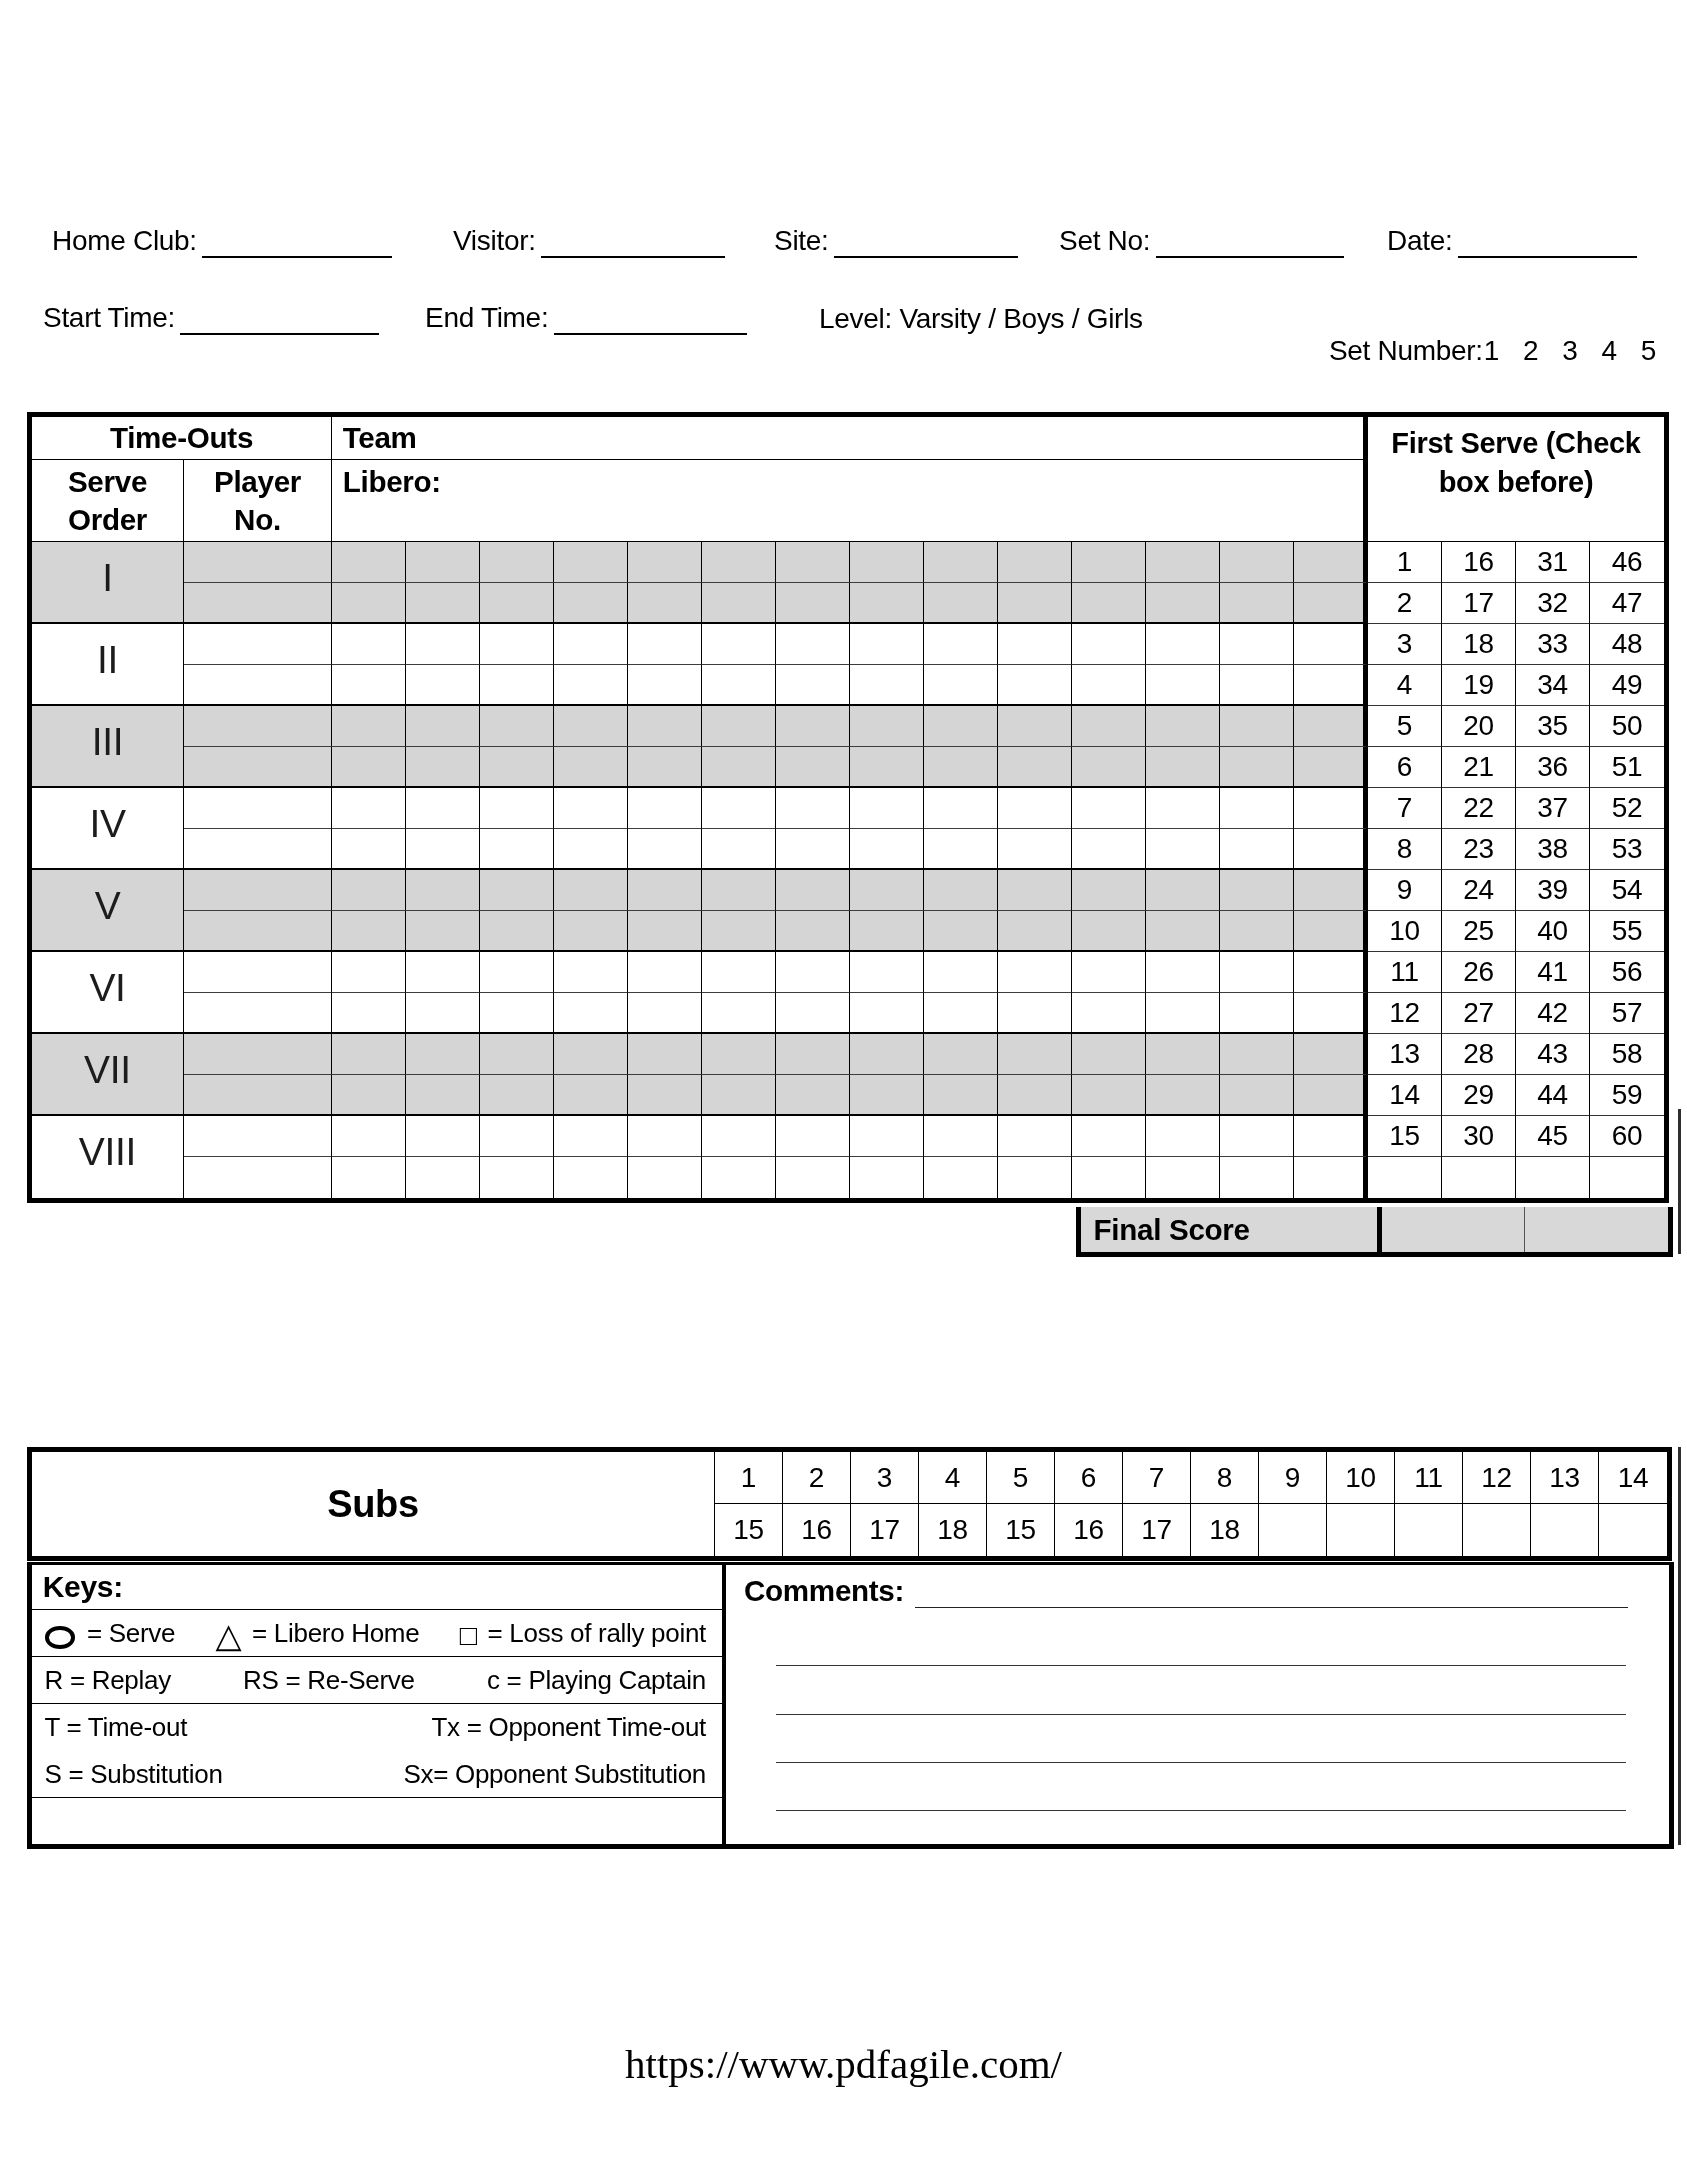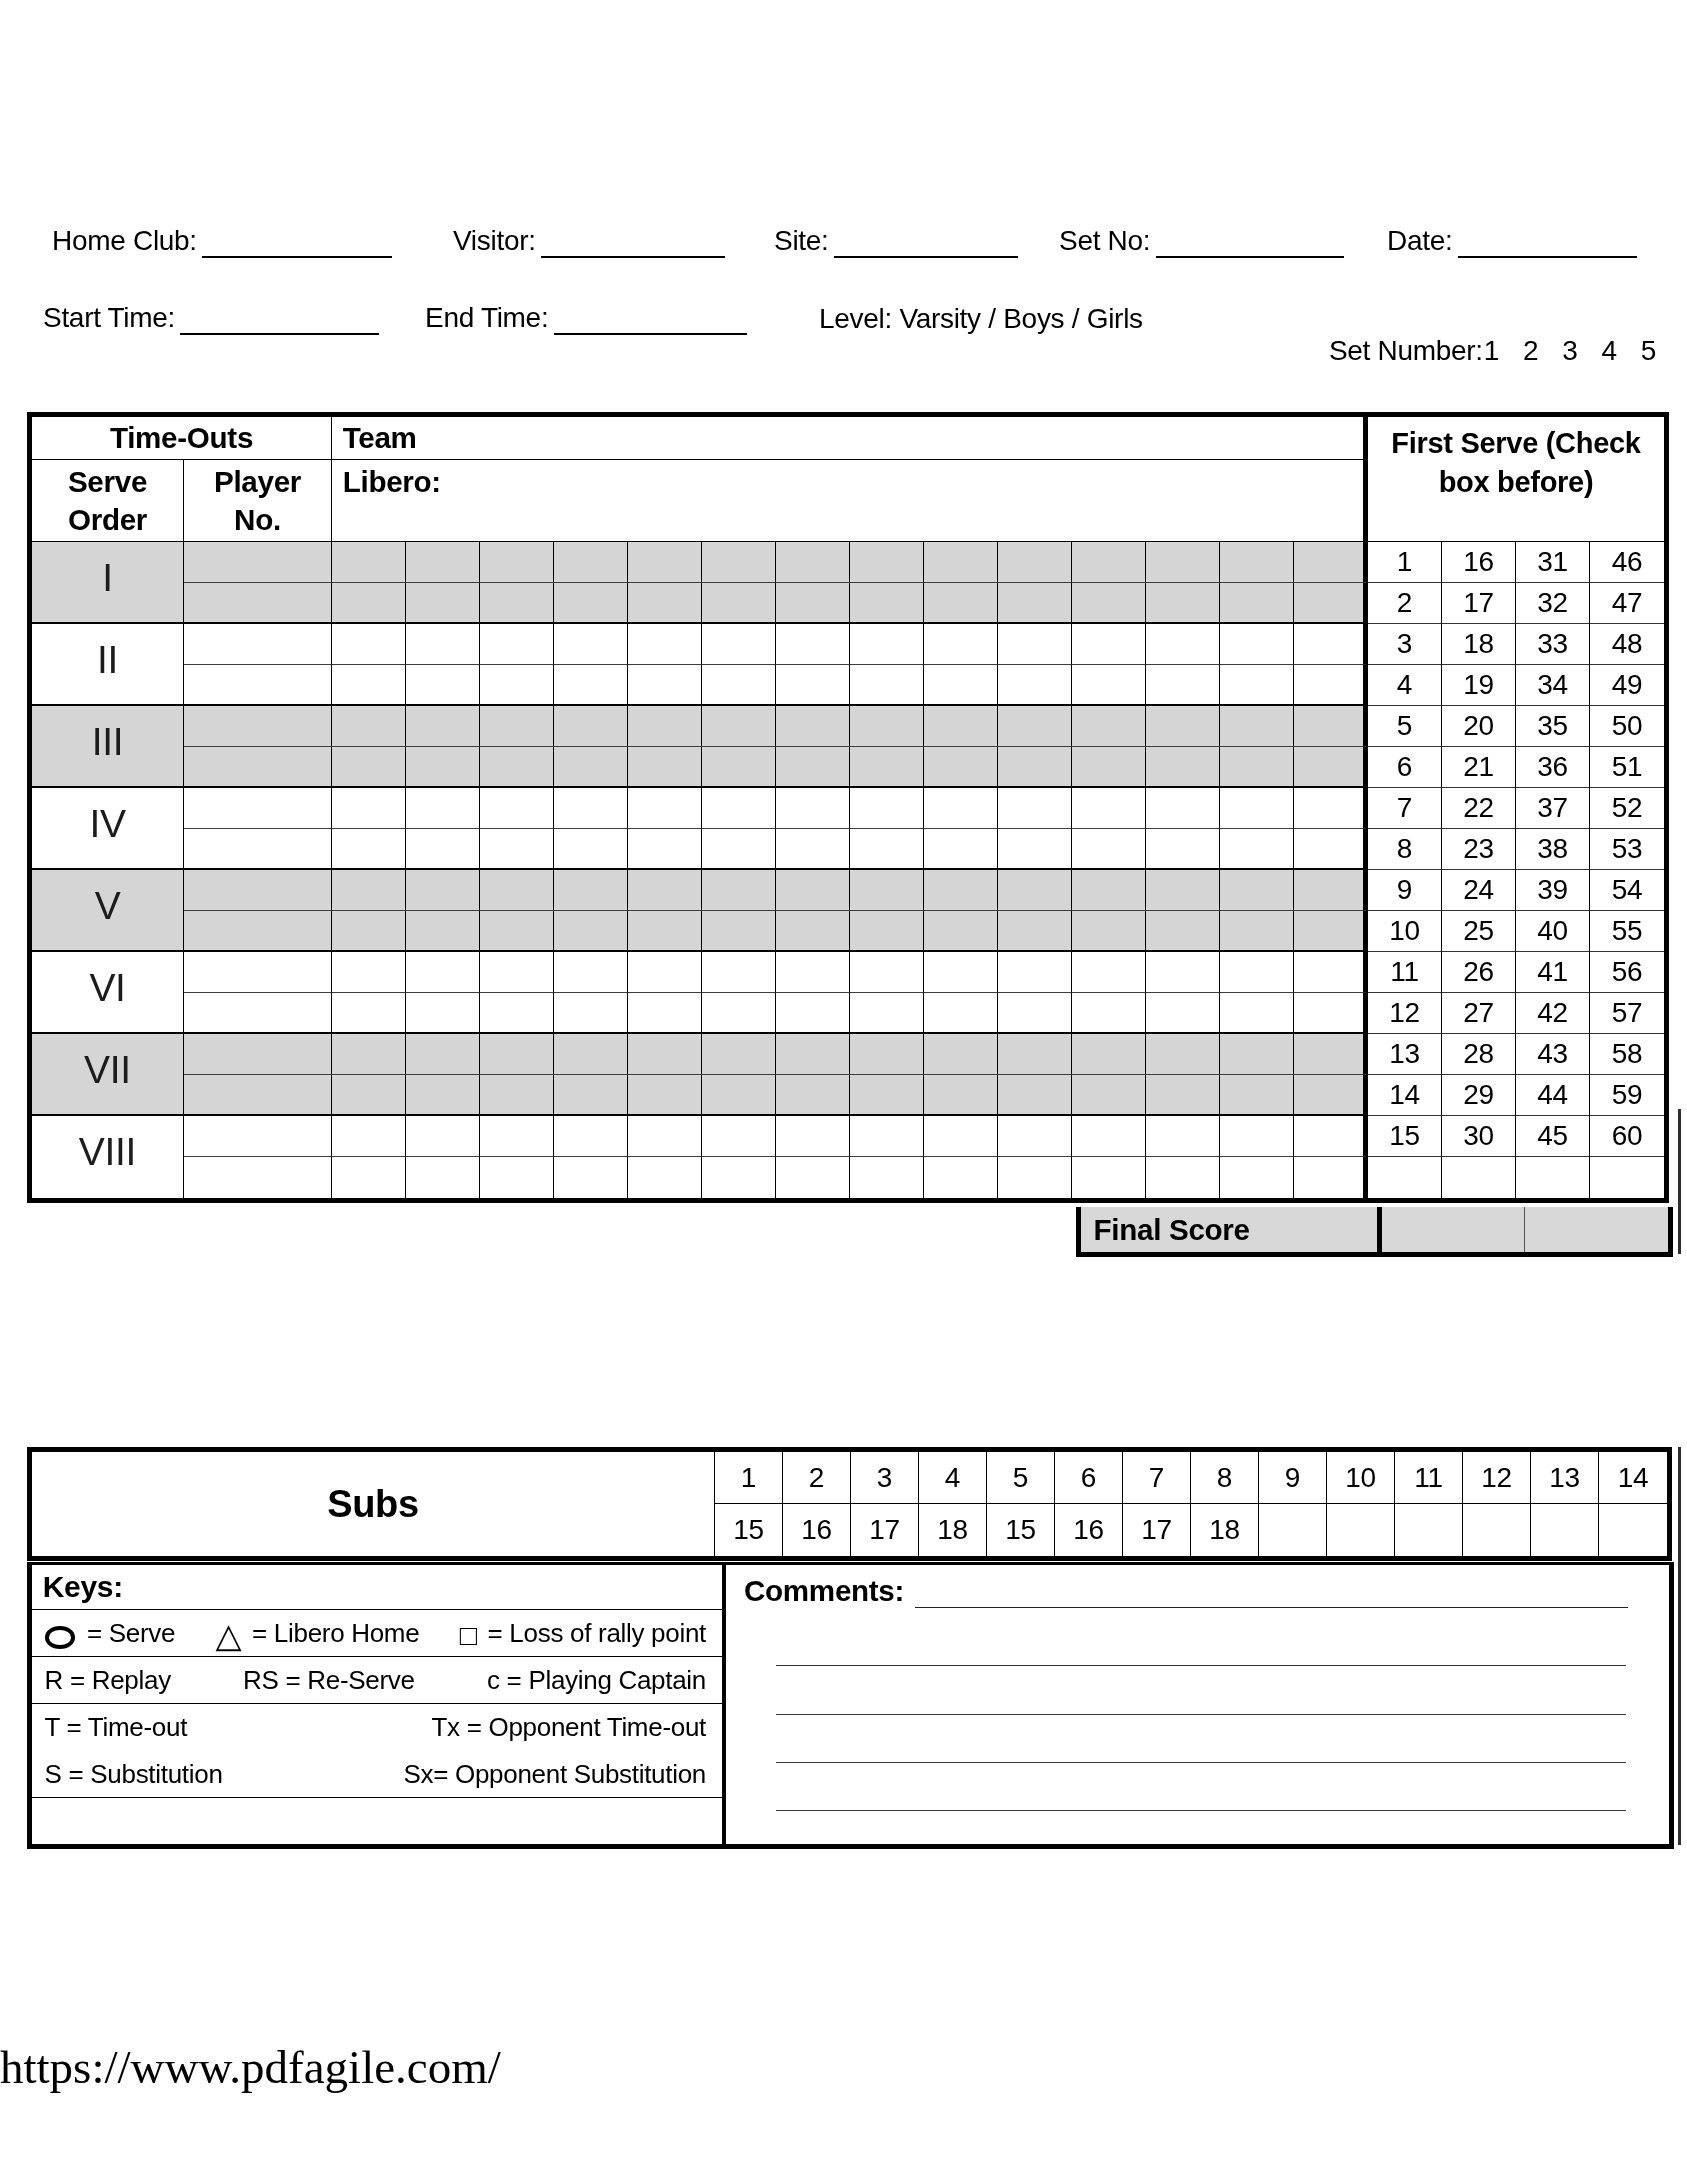--- a/index.html
+++ b/index.html
@@ -79,22 +79,22 @@
     margin-right:12.5px;box-sizing:border-box;}
   .sym-tri{font-size:34px;margin-right:10.7px;line-height:27px;}
   .sym-sq{font-size:29px;margin-right:10.7px;line-height:27px;}
   #comments-panel{flex:1;position:relative;box-sizing:border-box;padding:9px 39px 0 18px;}
   #comments-head{display:flex;align-items:flex-end;}
   #comments-title{font-weight:700;font-size:29.6px;white-space:nowrap;}
   #comments-line-0{flex:1;border-bottom:1.8px solid #222;height:32px;margin-left:10.7px;margin-right:1.8px;}
   .comment-line{position:absolute;left:50px;right:43px;border-top:1.8px solid #333;}
   
   .edge-mark{position:absolute;width:2.7px;background:#2e2e2e;}
-  #footer{position:absolute;top:2040px;left:0;width:100%;text-align:left;
-    font-family:"Liberation Serif", serif;font-size:47px;letter-spacing:0;}
+  #footer{position:absolute;top:2040px;left:0;width:100%;text-align:center;
+    font-family:"Liberation Serif", serif;font-size:41px;letter-spacing:0;}
 </style>
 </head>
 <body>
 
 <div id="page">
 
 
   <div class="field" style="left:52px;top:224px;">
     <span>Home Club:</span>
     <span class="blank" style="width:190px;"></span>

